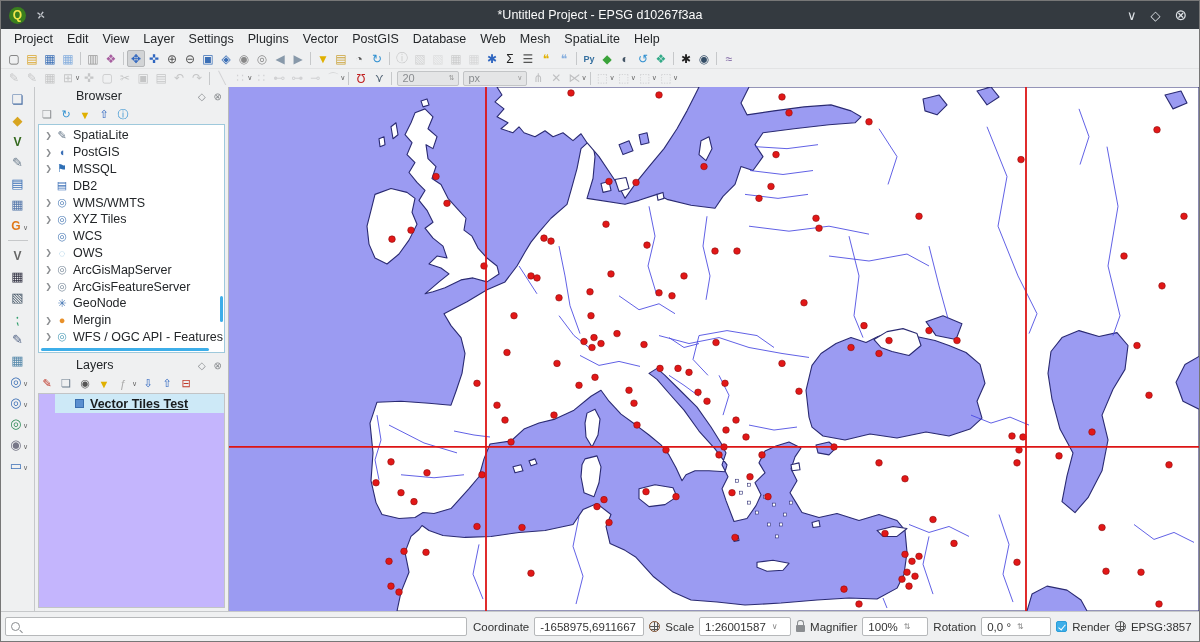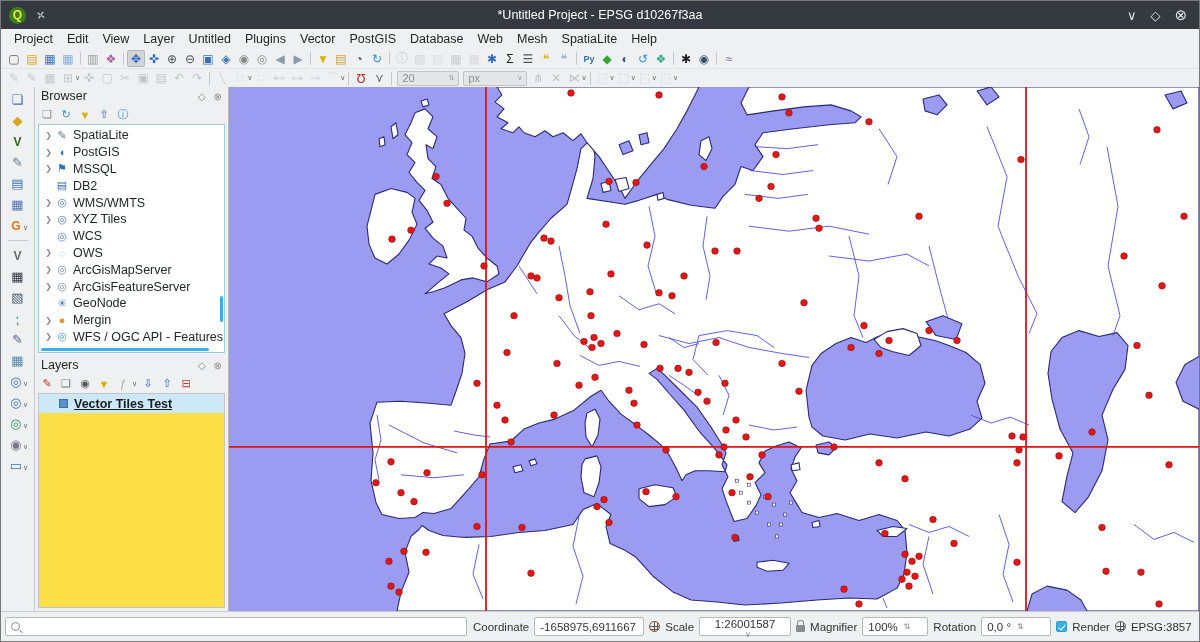--- a/index.html
+++ b/index.html
@@ -32,36 +32,36 @@
 
   
   .main { flex:1 1 auto; display:flex; min-height:0; }
   .dock { width:34px; background:#eff0f1; border-right:1px solid #c6c8ca; display:flex; flex-direction:column; align-items:center; padding-top:4px; flex:0 0 auto; }
   .dock .ticon { margin-bottom:4px; font-size:13px; }
   .dock .dsep { width:20px; height:1px; background:#c6c8ca; margin:2px 0 6px; }
   .dock-item { display:flex; align-items:center; }
 
   .panels { width:194px; display:flex; flex-direction:column; border-right:1px solid #b7b9bb; background:#eff0f1; flex:0 0 auto; }
   .panel-header { height:18px; display:flex; align-items:center; font-size:12.5px; color:#232629; padding:0 6px; flex:0 0 auto; }
-  .panel-header .ph-title { flex:1; }
+  .panel-header .ph-title { flex:1;margin-left:35px; }
   .panel-header .ph-btn { font-size:10px; color:#8a8d90; margin-left:8px; }
   .panel-toolbar { height:19px; display:flex; align-items:center; padding-left:4px; gap:3px; flex:0 0 auto; }
   .panel-toolbar .ticon { width:16px; font-size:11px; }
 
   .browser-panel { height:269px; display:flex; flex-direction:column; flex:0 0 auto; }
   .tree { flex:1; background:#fff; border:1px solid #9ec9dc; margin:0 3px 3px 3px; overflow:hidden; position:relative; font-size:12.5px; color:#232629; padding-top:2px; }
   .tree-item { height:16.8px; display:flex; align-items:center; padding-left:4px; }
   .tree-arrow { width:11px; font-size:8px; color:#8a8d90; text-align:center; flex:0 0 auto; }
   .tree-icon { width:16px; text-align:center; font-size:11px; flex:0 0 auto; }
   .tree-label { padding-left:3px; white-space:nowrap; }
   .hscroll { position:absolute; left:2px; bottom:1px; width:168px; height:3px; background:#3daee9; border-radius:2px; }
   .vscroll { position:absolute; right:1px; bottom:30px; width:3px; height:26px; background:#3daee9; border-radius:2px; }
 
   .layers-panel { flex:1; display:flex; flex-direction:column; min-height:0; }
-  .layers-body { flex:1; background:#fde047; margin:0 3px 3px 3px; border:1px solid #c2c4c6; overflow:hidden; }
+  .layers-body { flex:1; background:#c4b5fd; margin:0 3px 3px 3px; border:1px solid #c2c4c6; overflow:hidden;padding-left:16px; }
   .layer-row { height:19px; display:flex; align-items:center; background:#cde9f7; font-size:12.5px; color:#1a1d1f; padding-left:20px; }
   .layer-swatch { width:9px; height:9px; background:#5a8fd0; border:1px solid #3a6faf; margin-right:6px; flex:0 0 auto; }
   .layer-label { font-weight:bold; text-decoration:underline; white-space:nowrap; }
 
   .map { flex:1 1 auto; position:relative; min-width:0; background:#9b9bf2; }
   .map svg { display:block; width:100%; height:100%; }
 
   
   .statusbar { height:30px; background:#eff0f1; border-top:1px solid #c6c8ca; display:flex; align-items:center; padding:0 8px 0 4px; font-size:11.5px; color:#333; flex:0 0 auto; gap:6px; }
   .locator { width:462px; height:19px; background:#fff; border:1px solid #b6b8ba; border-radius:2px; display:flex; align-items:center; padding:0 5px; gap:5px; flex:0 0 auto; }
@@ -97,21 +97,21 @@
       <span>◇</span>
       <span style="font-size:15px;">⊗</span>
     </div>
   </div>
 
   <div class="menubar" id="menubar">
       <span class="menu-item">Project</span>
       <span class="menu-item">Edit</span>
       <span class="menu-item">View</span>
       <span class="menu-item">Layer</span>
-      <span class="menu-item">Untitled</span>
+      <span class="menu-item">Settings</span>
       <span class="menu-item">Plugins</span>
       <span class="menu-item">Vector</span>
       <span class="menu-item">PostGIS</span>
       <span class="menu-item">Database</span>
       <span class="menu-item">Web</span>
       <span class="menu-item">Mesh</span>
       <span class="menu-item">SpatiaLite</span>
       <span class="menu-item">Help</span>
     </div>
 
@@ -604,21 +604,21 @@
 
   <div class="statusbar">
     <div class="locator">
       <span class="search-glyph"></span>
     </div>
     <div class="sb-right">
       <span class="sb-label">Coordinate</span>
       <span class="sb-field" style="width:110px;">-1658975,6911667</span>
       <span class="globe-glyph" style="border-color:#7a4a2a;"></span>
       <span class="sb-label">Scale</span>
-      <span class="sb-field sb-combo" style="width:92px;flex-direction:column;">
+      <span class="sb-field sb-combo" style="width:92px;">
           <span>1:26001587</span>
           <span class="car">∨</span>
         </span>
       <span class="lock-icon"></span>
       <span class="sb-label">Magnifier</span>
       <span class="sb-field sb-combo" style="width:66px;">
           <span>100%</span>
           <span class="car">⇅</span>
         </span>
       <span class="sb-label">Rotation</span>

